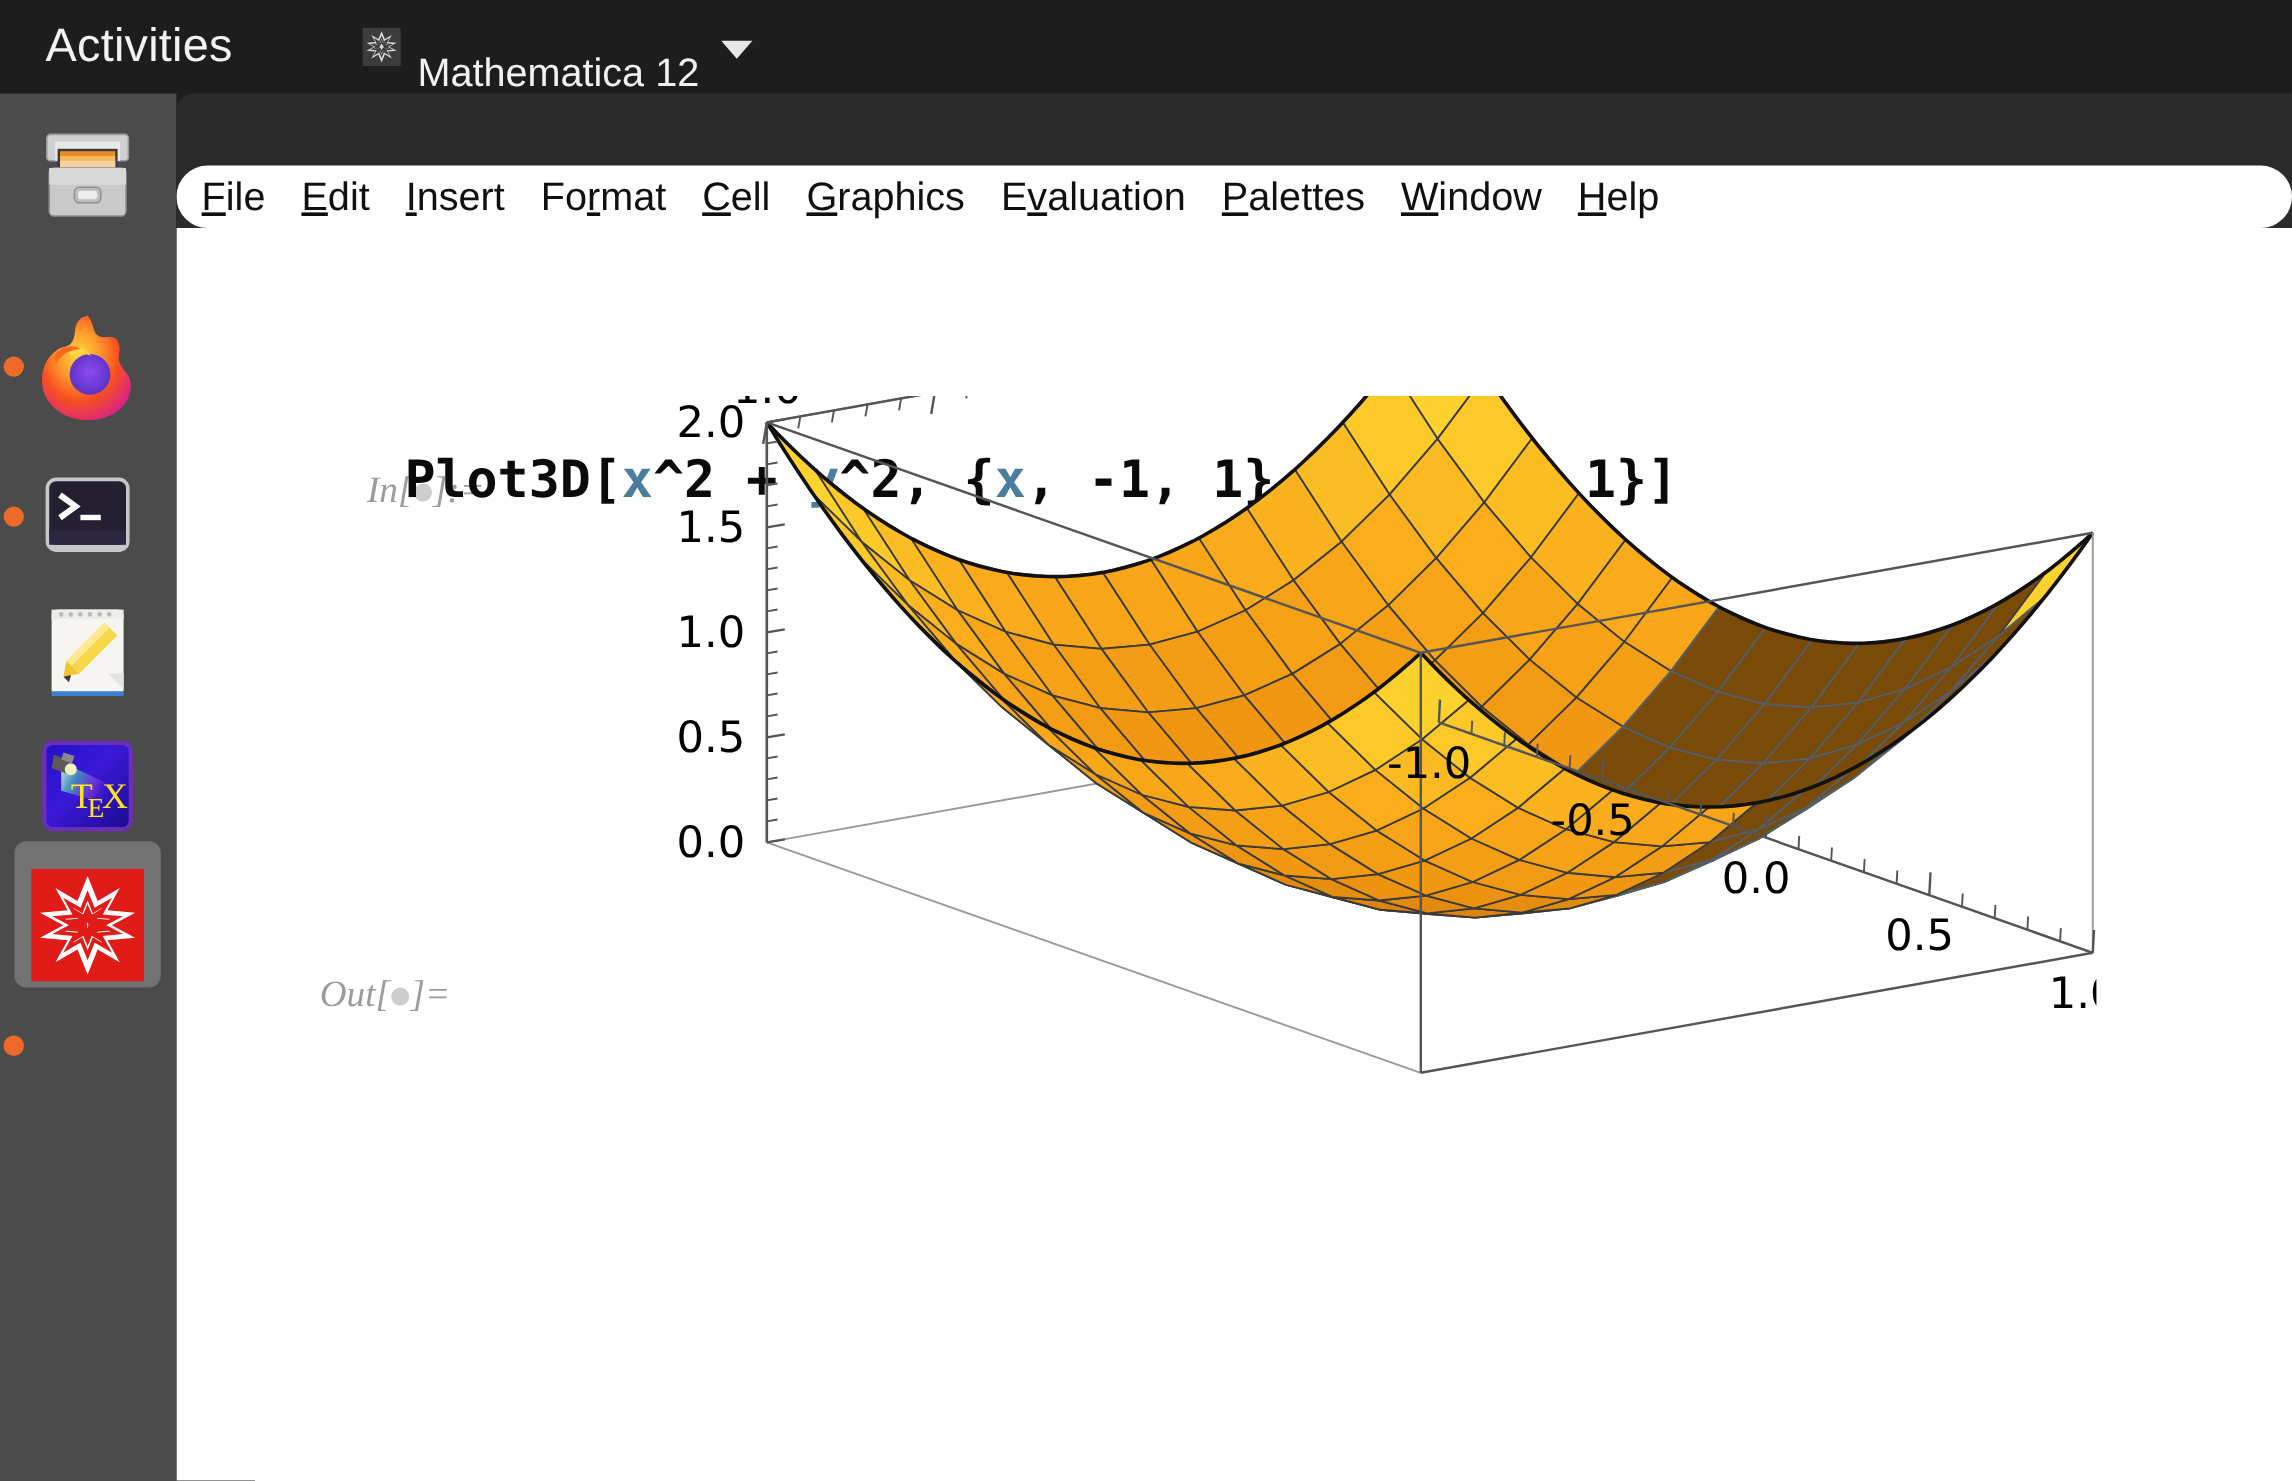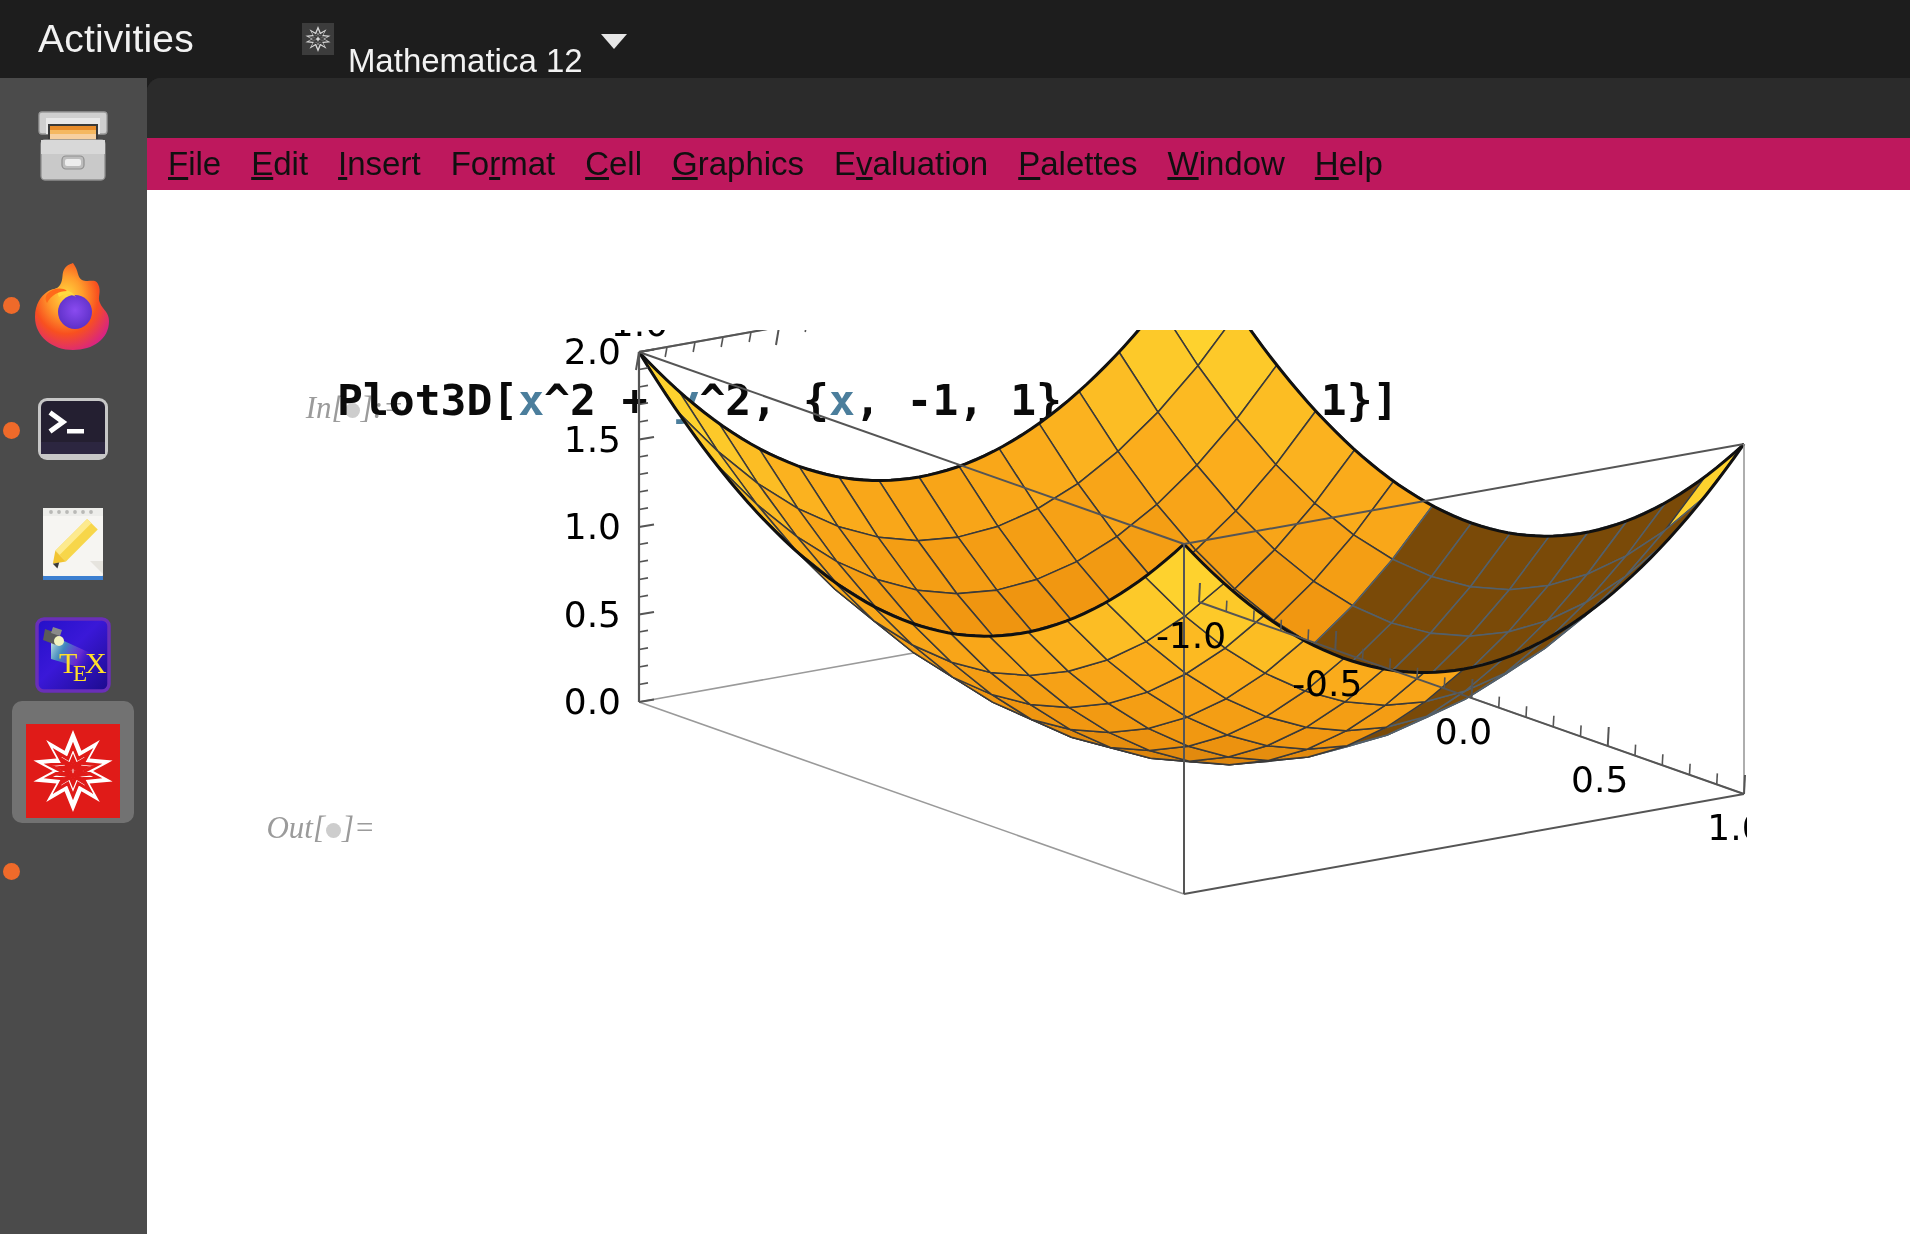--- a/index.html
+++ b/index.html
@@ -56,24 +56,25 @@
     position:absolute;left:147px;top:78px;width:1763px;height:1156px;
     background:#2b2b2b;
     border-top-left-radius:14px;
     overflow:hidden;
   }
   #titlebar{
     position:absolute;left:0;top:0;width:1763px;height:60px;background:#2b2b2b;
   }
   #menubar{
     position:absolute;left:0;top:60px;width:1763px;height:52px;
-    background:#be185d;
+    background:#ffffff;
     display:flex;align-items:center;
     padding-left:21px;
     box-sizing:border-box;
+    border-radius:26px;
   }
   .menu-item{
     font-size:33px;color:#101010;margin-right:30px;cursor:default;white-space:nowrap;
   }
   .menu-item u{text-decoration:underline;}
   #notebook{
     position:absolute;left:0;top:112px;width:1763px;height:1044px;background:#ffffff;
   }
   
   #in-label{

